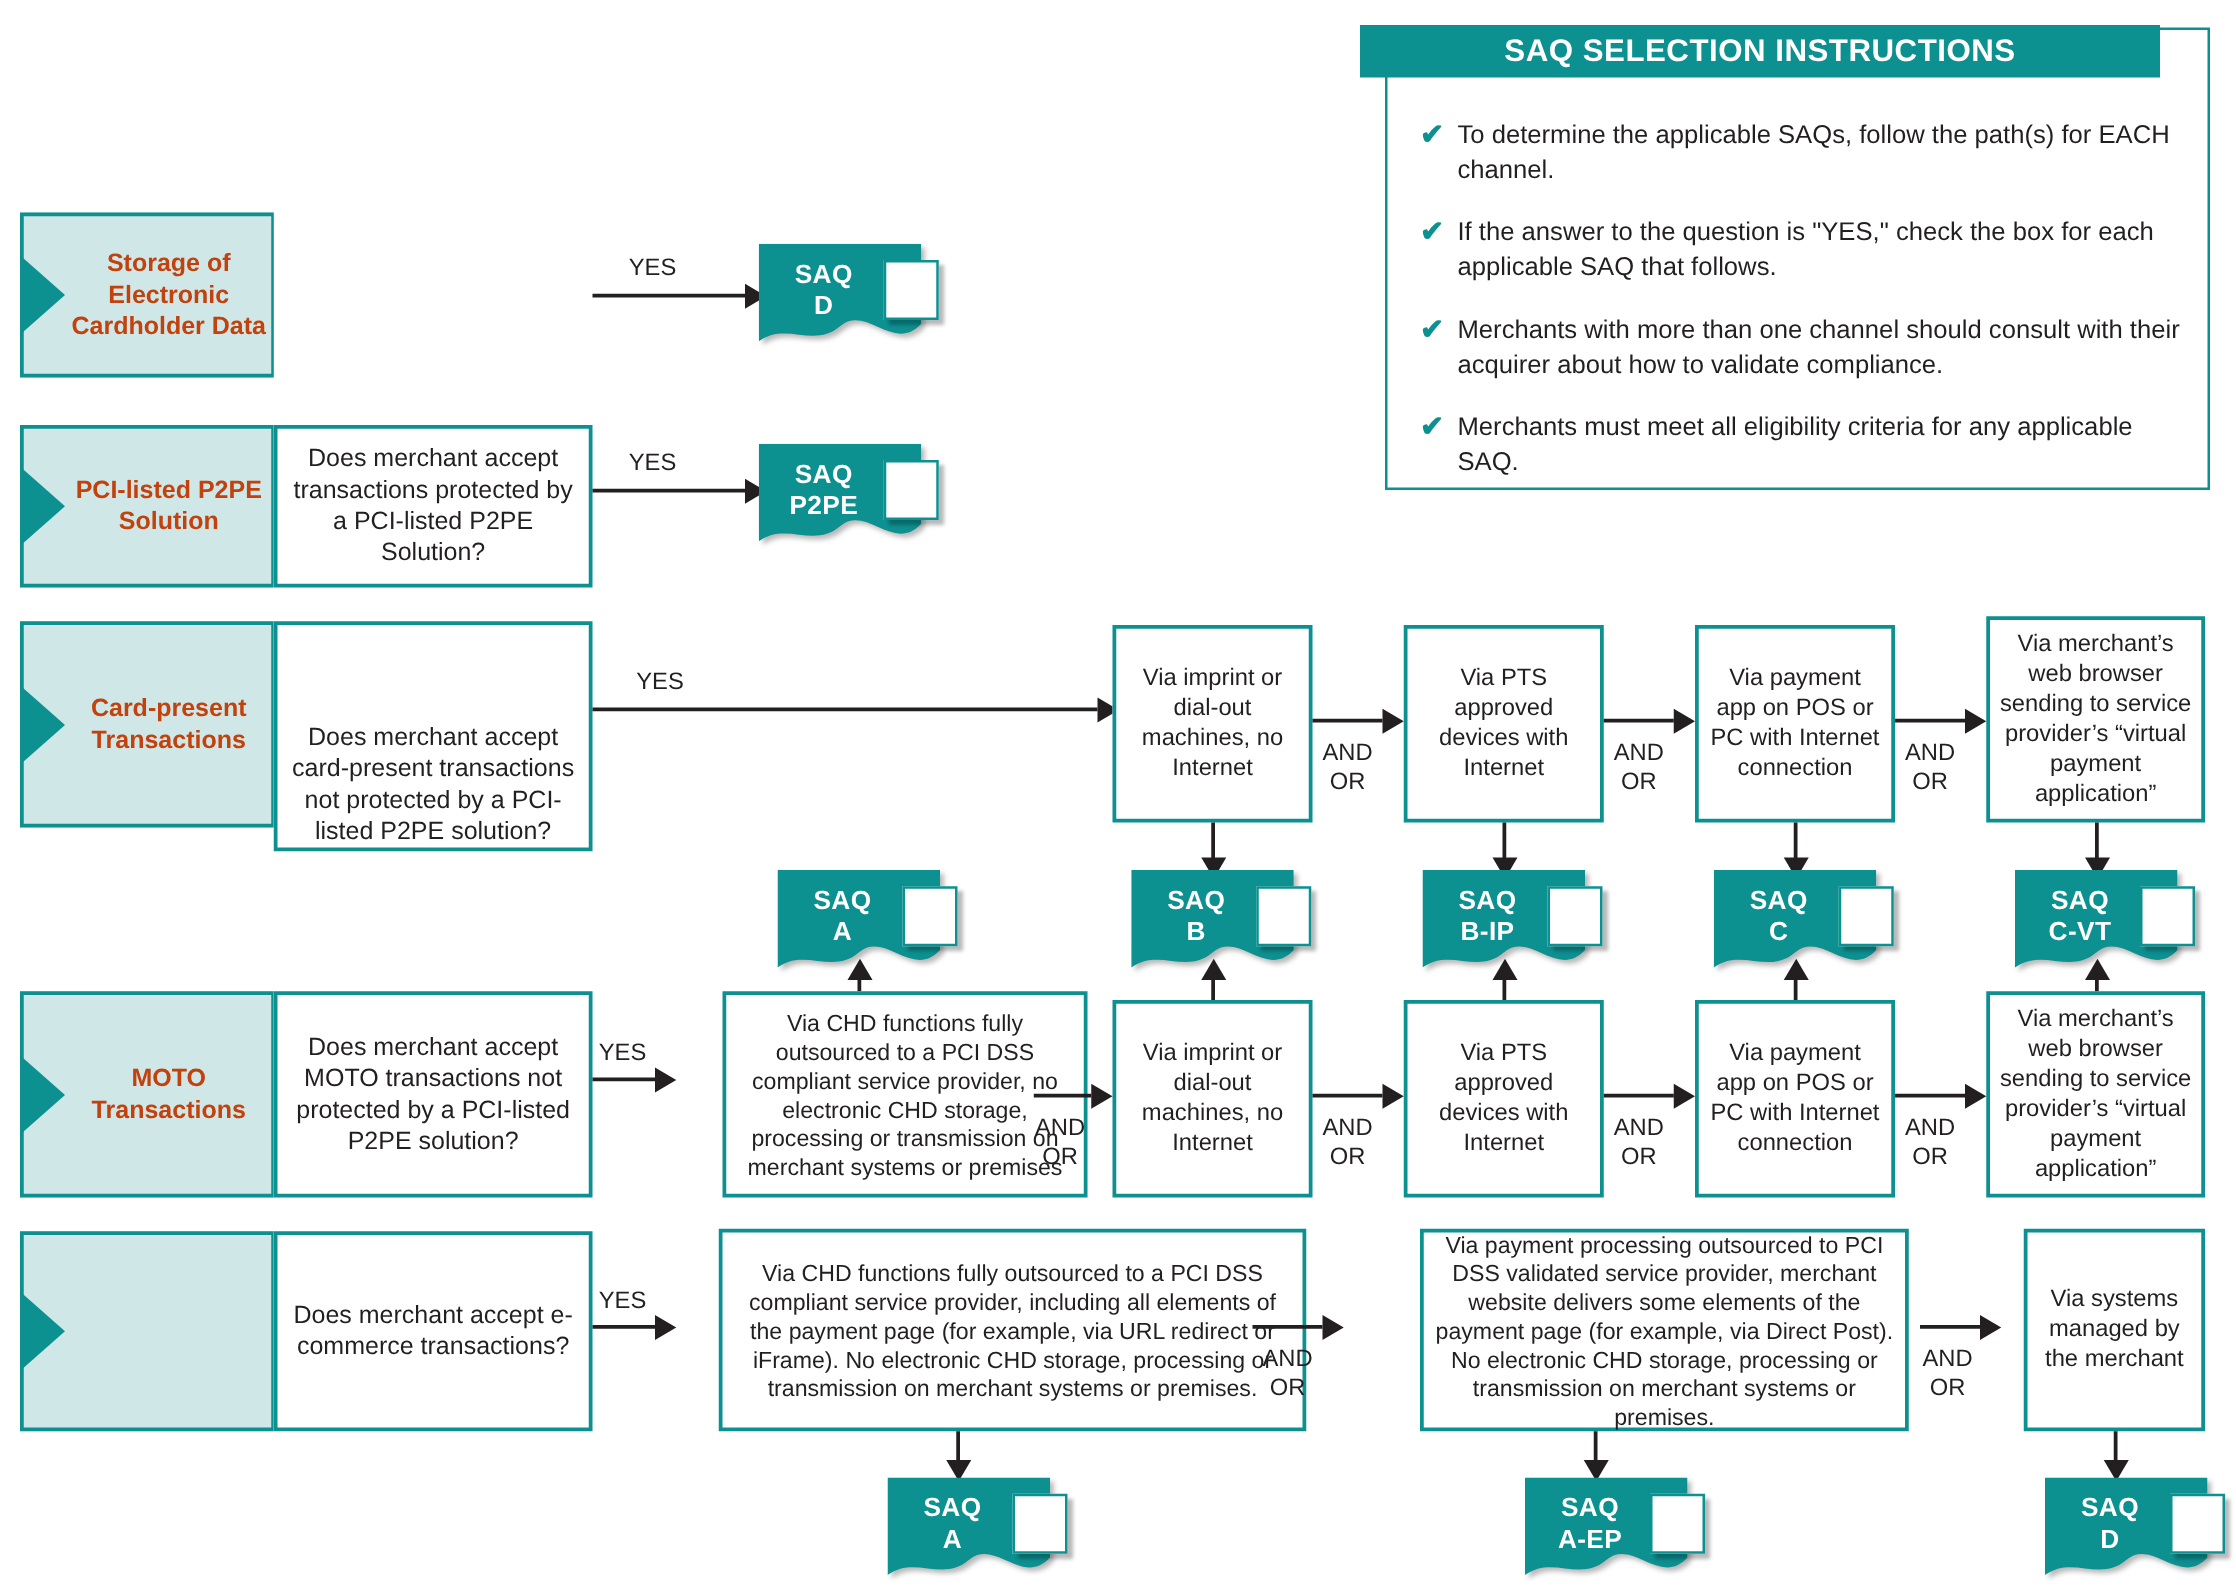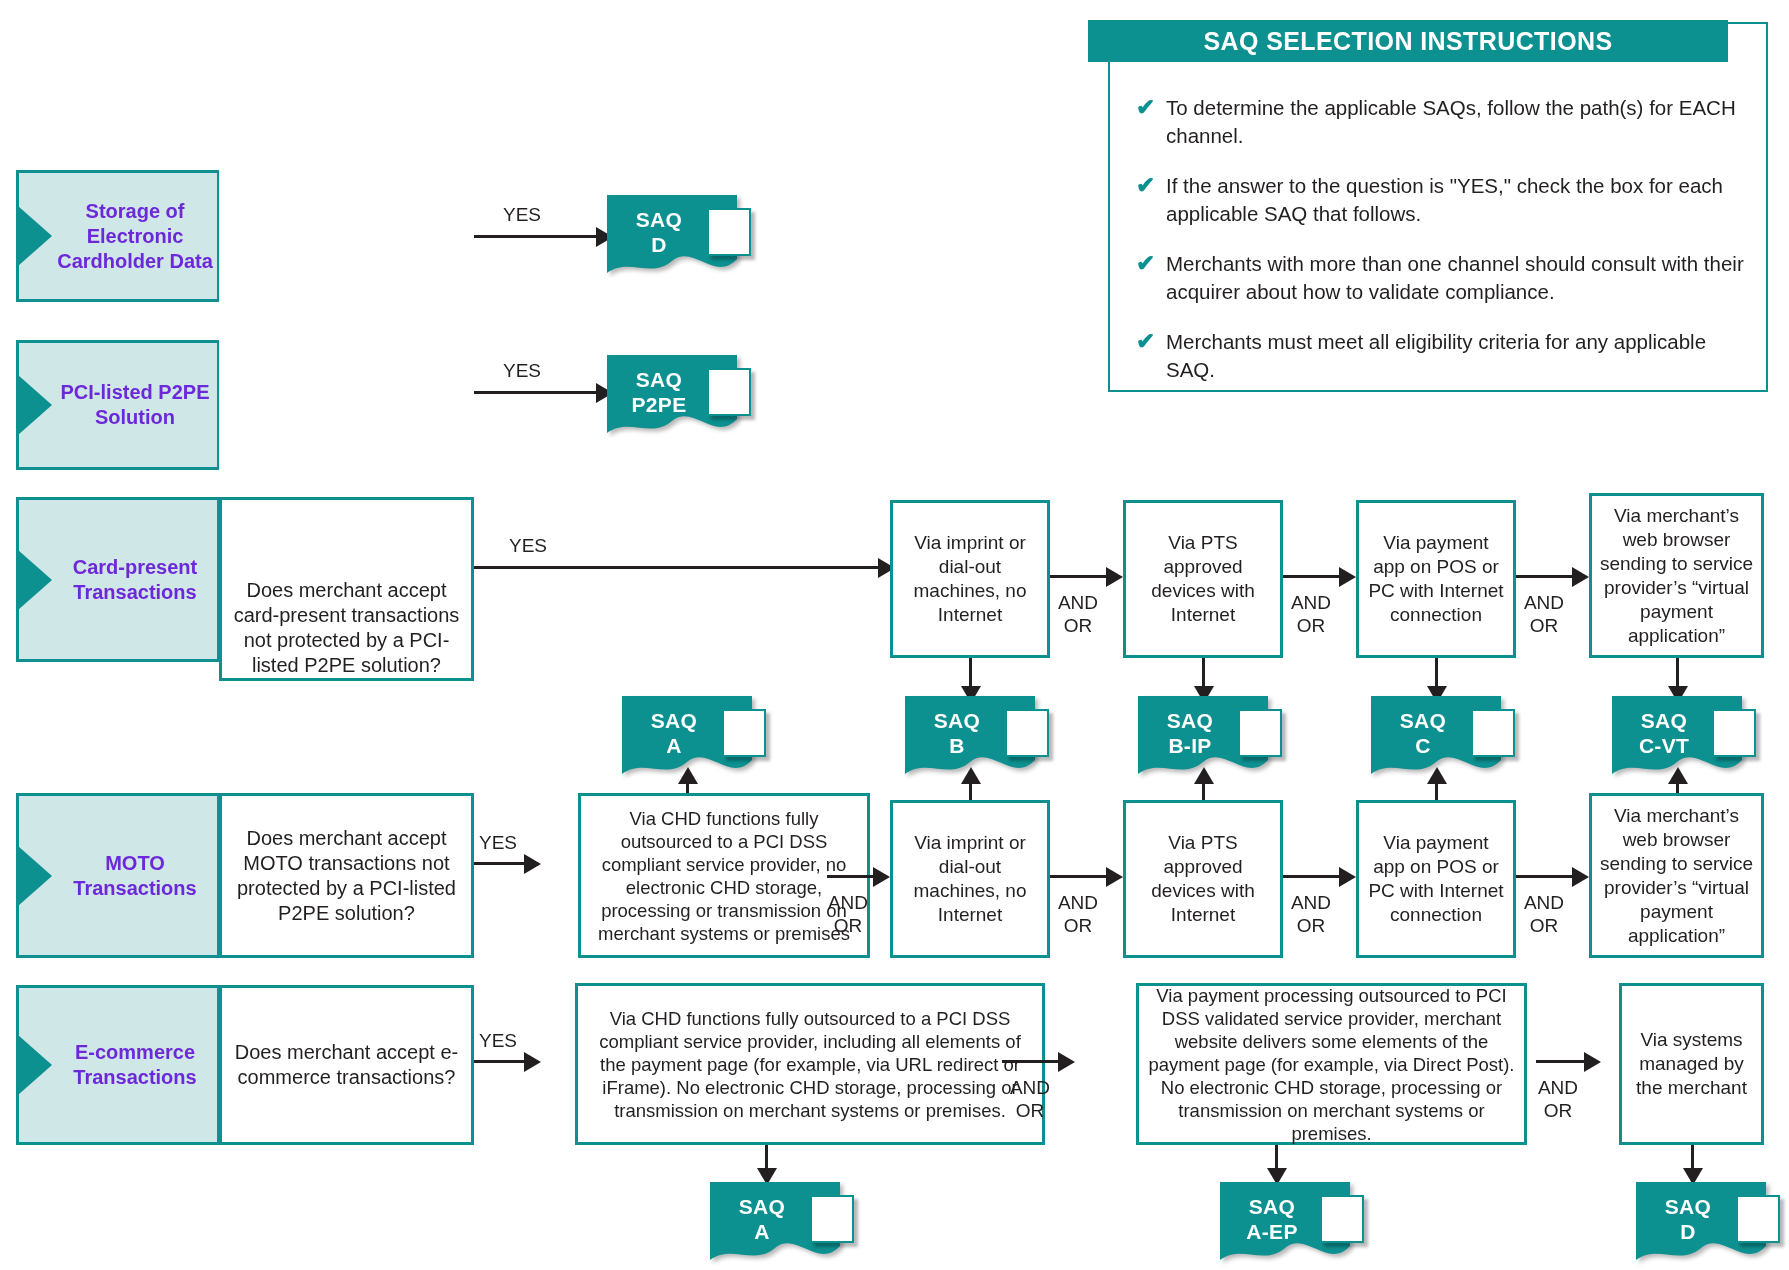--- a/index.html
+++ b/index.html
@@ -23,21 +23,21 @@
     background:#cfe8e7;
     border:3px solid #0d9090;
     border-right:2px solid #0d9090;
     display:flex;
     align-items:center;
     justify-content:center;
     font-weight:bold;
     font-size:20px;
     line-height:25px;
     text-align:center;
-    color:#6d28d9;
+    color:#c2410c;
   }
   .channel .chevron{
     position:absolute;
     left:-1px;
     top:50%;
     transform:translateY(-50%);
     width:0;height:0;
     border-top:30px solid transparent;
     border-bottom:30px solid transparent;
     border-left:34px solid #0d9090;
@@ -210,20 +210,23 @@
     <div class="label">
       <span>SAQ</span><br><span>D</span>
     </div>
     <div class="chk"></div>
   </div>
 
   <div class="abs channel" style="left:16px;top:340px;width:203px;height:130px;">
     <span class="chevron"></span>
     <span class="chev-label">PCI-listed P2PE Solution</span>
   </div>
+  <div class="abs qbox" style="left:219px;top:340px;width:255px;height:130px;">
+    <span>Does merchant accept transactions protected by a PCI-listed P2PE Solution?</span>
+  </div>
   <div class="abs hline" style="left:474px;top:391px;width:122px;"></div>
   <div class="abs arrow-r" style="left:596px;top:383px;"></div>
   <div class="abs edge-label" style="left:492px;top:360px;width:60px;">YES</div>
   <div class="abs saq" style="left:607px;top:355px;">
     <svg class="flag" viewBox="0 0 130 84" preserveAspectRatio="none">
       <path d="M0,0 H130 V64 C108,88 86,48 65,66 C44,84 22,62 0,78 Z" fill="#0d9090"></path>
     </svg>
     <div class="label">
       <span>SAQ</span><br><span>P2PE</span>
     </div>
@@ -384,21 +387,20 @@
   </div>
 
   <div class="abs hline" style="left:1516px;top:875px;width:56px;"></div>
   <div class="abs arrow-r" style="left:1572px;top:867px;"></div>
   <div class="abs edge-label two" style="left:1516px;top:851px;width:56px;">
     <span>AND</span><br><span>OR</span>
   </div>
 
   <div class="abs channel" style="left:16px;top:985px;width:203px;height:160px;">
     <span class="chevron"></span>
-    <span class="chev-label">E-commerce Transactions</span>
   </div>
   <div class="abs qbox" style="left:219px;top:985px;width:255px;height:160px;">
     <span>Does merchant accept e-commerce transactions?</span>
   </div>
   <div class="abs hline" style="left:474px;top:1060px;width:50px;"></div>
   <div class="abs arrow-r" style="left:524px;top:1052px;"></div>
   <div class="abs edge-label" style="left:468px;top:1030px;width:60px;">YES</div>
 
   <div class="abs pbox small" style="left:532px;top:983px;width:470px;height:162px;">
     <span>Via CHD functions fully outsourced to a PCI DSS compliant service provider, including all elements of the payment page (for example, via URL redirect or iFrame). No electronic CHD storage, processing or transmission on merchant systems or premises.</span>

